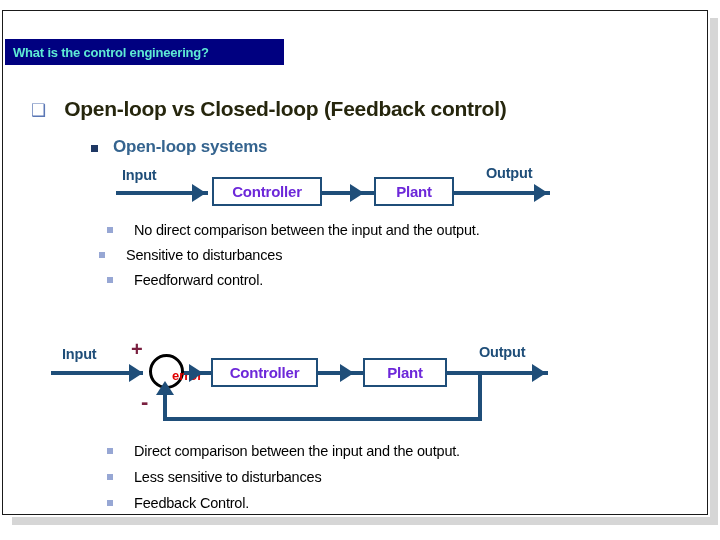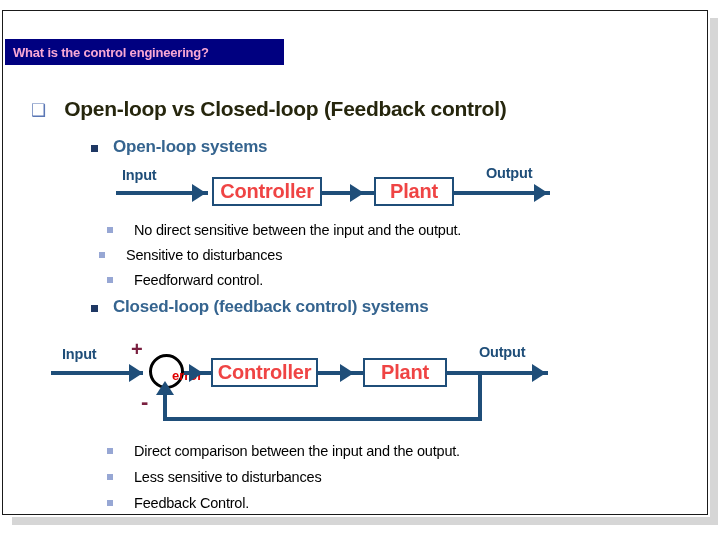--- a/index.html
+++ b/index.html
@@ -10,21 +10,21 @@
   #slide{position:absolute;left:2px;top:10px;width:706px;height:505px;
          background:#ffffff;border:1px solid #1a1a1a;box-sizing:border-box;}
   #shadow-right{position:absolute;left:710px;top:18px;width:8px;height:505px;
                 background:#d6d6d6;}
   #shadow-bottom{position:absolute;left:12px;top:517px;width:706px;height:8px;
                 background:#d6d6d6;}
 
   
   #title-band{position:absolute;left:2px;top:28px;width:279px;height:26px;
               background:#000080;display:flex;align-items:center;}
-  #title-band .txt{color:#f9a8d4;font-size:13px;font-weight:bold;
+  #title-band .txt{color:#5eead4;font-size:13px;font-weight:bold;
                    padding-left:8px;letter-spacing:-0.2px;white-space:nowrap;}
 
   
   .lvl1-row{position:absolute;left:28px;top:86px;display:flex;align-items:baseline;}
   .bullet-q{color:#5b77b5;font-size:17px;line-height:1;margin-right:18px;}
   .lvl1-txt{color:#26260d;font-size:21px;font-weight:bold;white-space:nowrap;
             letter-spacing:-0.3px;}
 
   .lvl2-row{position:absolute;display:flex;align-items:baseline;}
   .bullet-sq{width:7px;height:7px;background:#1f3864;margin-right:15px;flex:0 0 auto;}
@@ -35,21 +35,21 @@
 
   
   .lvl3-row{position:absolute;display:flex;align-items:center;}
   .bullet-sq3{width:6px;height:6px;background:#97a7d4;margin-right:21px;flex:0 0 auto;}
   .lvl3-txt{color:#000000;font-size:14.5px;white-space:nowrap;letter-spacing:-0.2px;}
 
   
   .dg{position:absolute;}
   .box{position:absolute;border:2px solid #1f4e79;background:#ffffff;
        display:flex;align-items:center;justify-content:center;box-sizing:border-box;}
-  .box span{color:#ef4444;font-size:20px;font-weight:bold;letter-spacing:-0.2px;}
+  .box span{color:#6d28d9;font-size:15px;font-weight:bold;letter-spacing:-0.2px;}
   .hline{position:absolute;background:#1f4e79;height:4px;}
   .vline{position:absolute;background:#1f4e79;width:4px;}
   .arrow-r{position:absolute;width:0;height:0;
            border-top:9px solid transparent;border-bottom:9px solid transparent;
            border-left:14px solid #1f4e79;}
   .arrow-u{position:absolute;width:0;height:0;
            border-left:9px solid transparent;border-right:9px solid transparent;
            border-bottom:14px solid #1f4e79;}
   .lbl{position:absolute;color:#1f4e79;font-size:14.5px;font-weight:bold;
        white-space:nowrap;letter-spacing:-0.2px;}
@@ -97,35 +97,31 @@
       <span>Plant</span>
     </div>
 
     <span class="lbl" style="left:483px;top:154px;">Output</span>
     <div class="hline" style="left:451px;top:180px;width:96px;"></div>
     <div class="arrow-r" style="left:531px;top:173px;"></div>
   </div>
 
   <div class="lvl3-row" style="left:104px;top:211px;">
     <span class="bullet-sq3"></span>
-    <span class="lvl3-txt">No direct sensitive between the input and the output.</span>
+    <span class="lvl3-txt">No direct comparison between the input and the output.</span>
   </div>
   <div class="lvl3-row" style="left:96px;top:236px;">
     <span class="bullet-sq3"></span>
     <span class="lvl3-txt">Sensitive to disturbances</span>
   </div>
   <div class="lvl3-row" style="left:104px;top:261px;">
     <span class="bullet-sq3"></span>
     <span class="lvl3-txt">Feedforward control.</span>
   </div>
 
-  <div class="lvl2-row" id="sub-closed">
-    <span class="bullet-sq"></span>
-    <span class="lvl2-txt">Closed-loop (feedback control) systems</span>
-  </div>
 
   <div class="dg">
     <span class="lbl" style="left:59px;top:335px;">Input</span>
     <div class="hline" style="left:48px;top:360px;width:92px;"></div>
     <div class="arrow-r" style="left:126px;top:353px;"></div>
 
     <span class="sign" style="left:128px;top:327px;font-size:20px;">+</span>
 
     <div class="circle" style="left:146px;top:343px;width:35px;height:35px;"></div>
 

